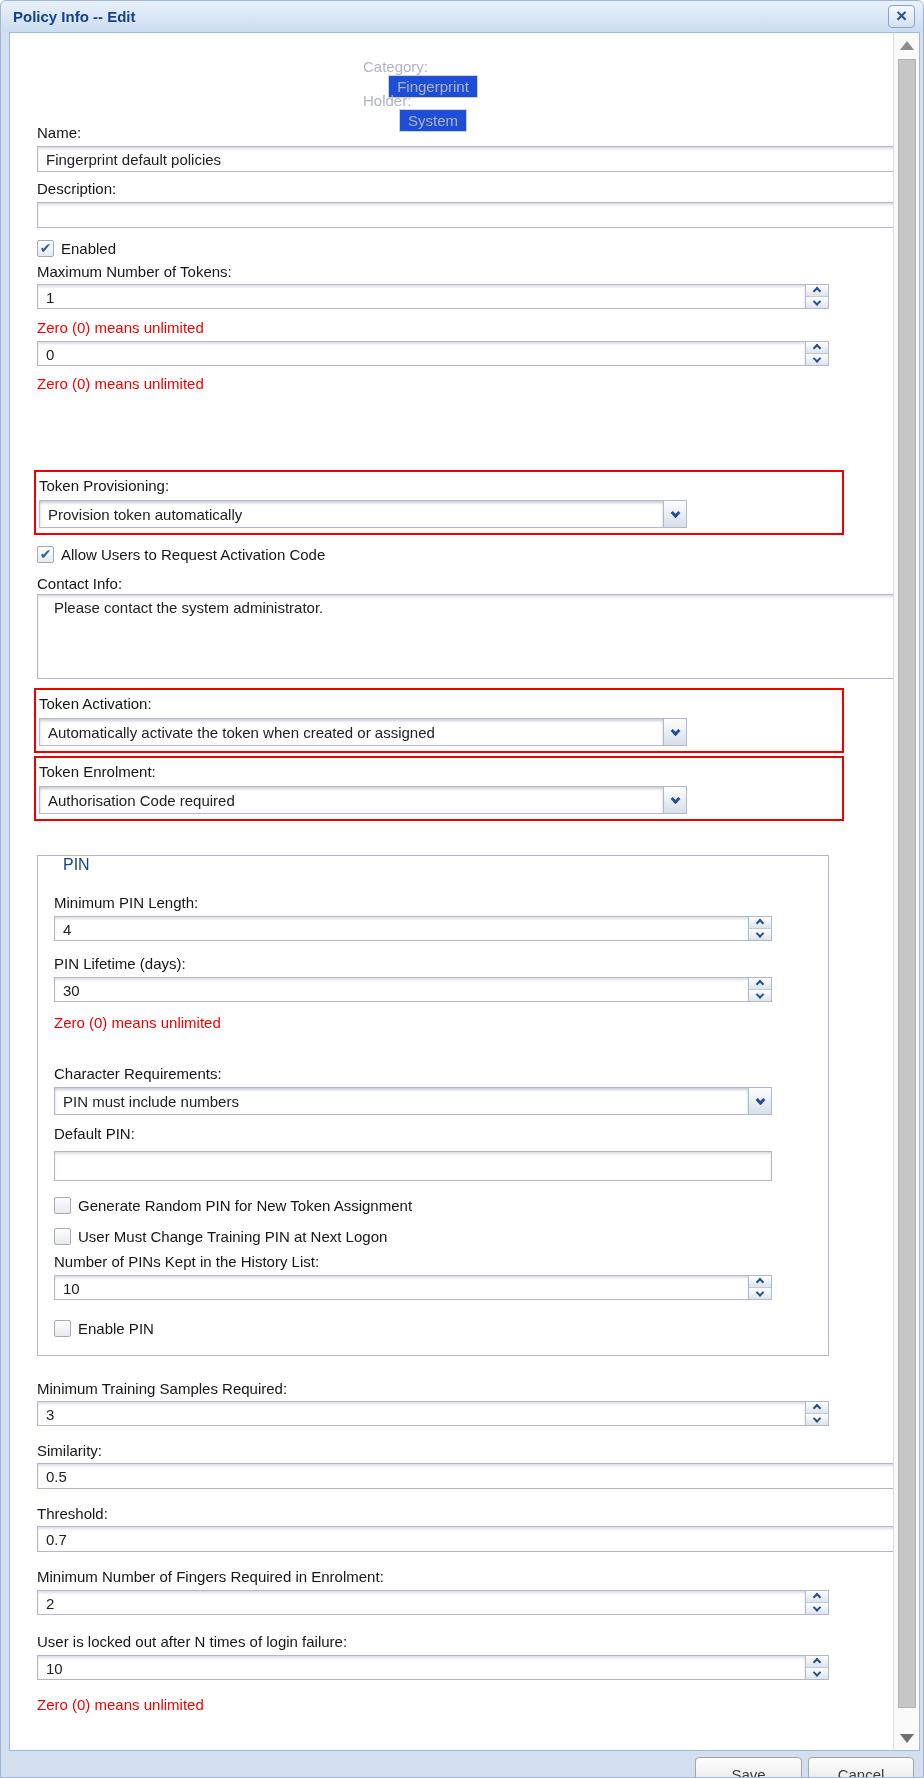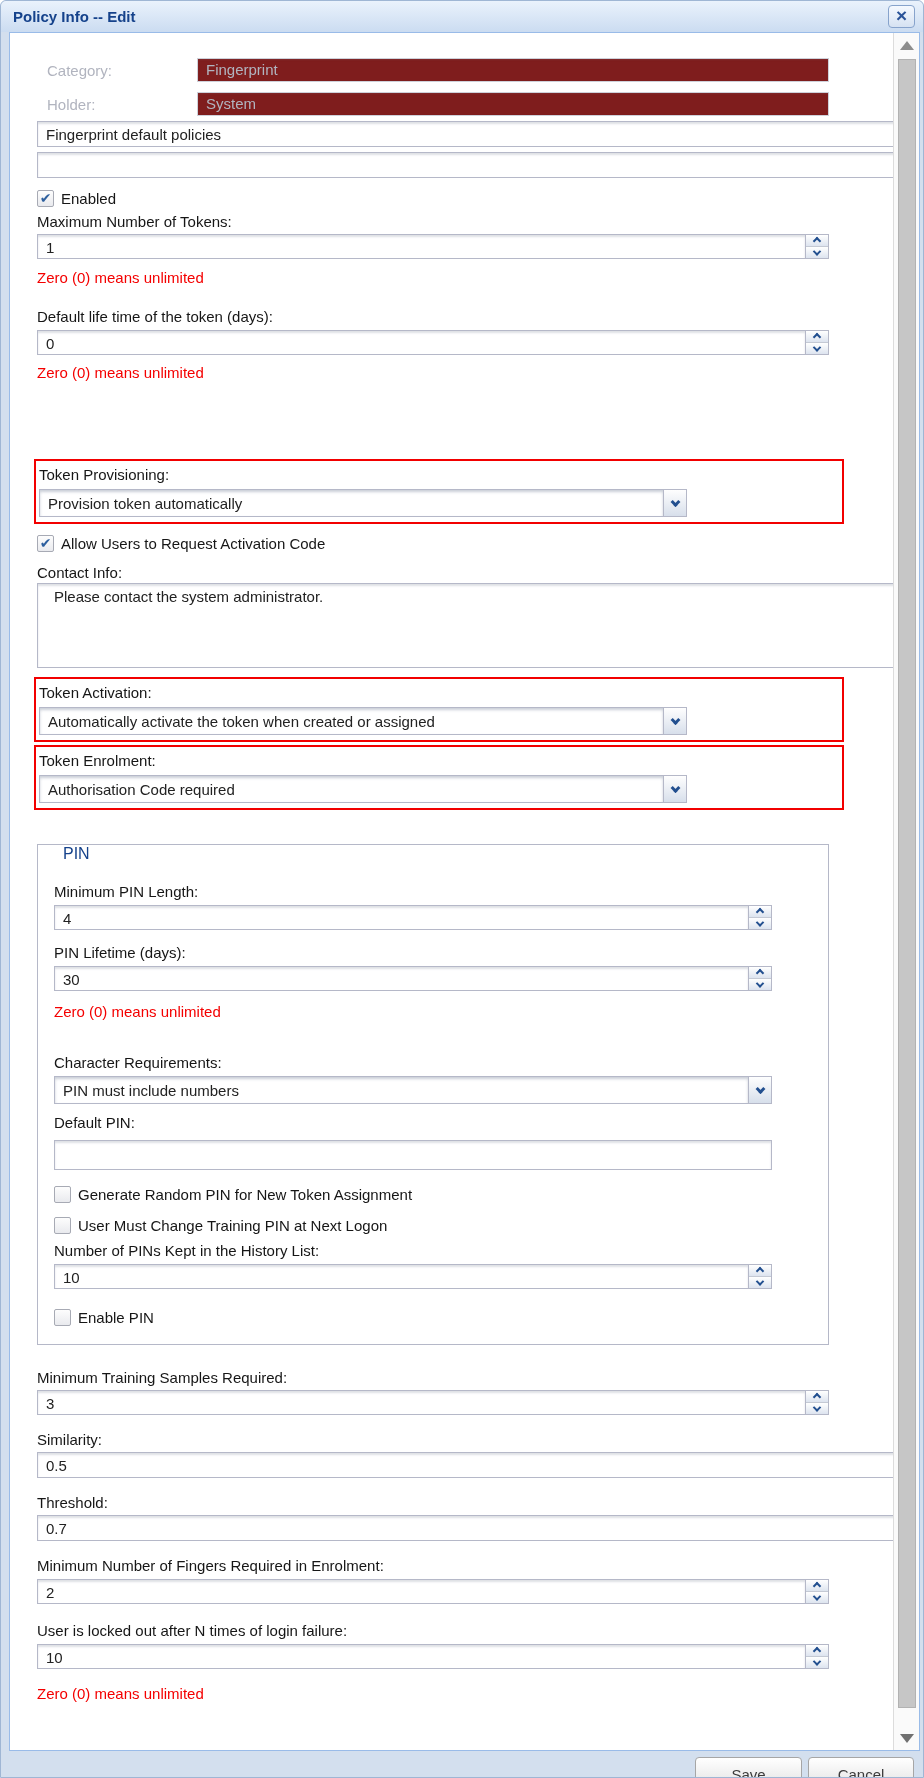--- a/index.html
+++ b/index.html
@@ -72,25 +72,25 @@
     width: 916px; height: 26px;
     border: 1px solid #b5b8c8;
     background: #fff;
     box-shadow: inset 0 2px 2px rgba(70,85,110,.18);
     font-size: 15px; color: #222;
     padding: 3px 8px; line-height: 19px;
     overflow: hidden; white-space: nowrap;
   }
   .ta { height: 85px; white-space: pre-wrap; line-height: 20px; padding-left: 16px; }
 
-  .dis-row { display: flex; align-items: center; height: 24px; }
+  .dis-row { display: flex; align-items: center; height: 24px; flex-direction: column; }
   .dis-label { width: 160px; padding-left: 10px; font-size: 15px; color: #b1b4bf; }
   .dis-field {
     flex: 1; height: 24px;
-    border: 1px solid #ced1da; background: #7f1d1d;
+    border: 1px solid #ced1da; background: #1d4ed8;
     font-size: 15px; color: #b1b4bf; padding: 2px 8px;
     box-shadow: inset 0 1px 2px rgba(120,130,150,.12);
   }
 
   .spinrow { display: flex; width: 792px; }
   .spinrow .tf { flex: 1; width: auto; height: 25px; }
   .spinner { flex: 0 0 23px; display: flex; flex-direction: column; border: 1px solid #b5b8c8; border-left: none; }
   .spin-btn {
     flex: 1; display: flex; align-items: center; justify-content: center;
     background: linear-gradient(#ffffff, #dde4ef);
@@ -187,22 +187,24 @@
 
       <div class="dis-row">
         <span class="dis-label">Category:</span>
         <div class="dis-field">Fingerprint</div>
       </div>
       <div class="dis-row mt10">
         <span class="dis-label">Holder:</span>
         <div class="dis-field">System</div>
       </div>
 
+      <div class="lbl mt8">Name:</div>
       <div class="tf mt5">Fingerprint default policies</div>
 
+      <div class="lbl mt8">Description:</div>
       <div class="tf mt5"></div>
 
       <div class="cbrow mt12">
         <span class="cb">
           <span class="mark">✔</span>
         </span>
         <span class="cb-label">Enabled</span>
       </div>
 
       <div class="lbl mt6">Maximum Number of Tokens:</div>
@@ -212,21 +214,20 @@
           <div class="spin-btn">
               <i class="chev sm up"></i>
             </div>
           <div class="spin-btn">
               <i class="chev sm down"></i>
             </div>
         </div>
       </div>
       <div class="hint mt10">Zero (0) means unlimited</div>
 
-      <div class="lbl mt22">Default life time of the token (days):</div>
       <div class="spinrow mt5">
         <div class="tf">0</div>
         <div class="spinner">
           <div class="spin-btn">
               <i class="chev sm up"></i>
             </div>
           <div class="spin-btn">
               <i class="chev sm down"></i>
             </div>
         </div>

